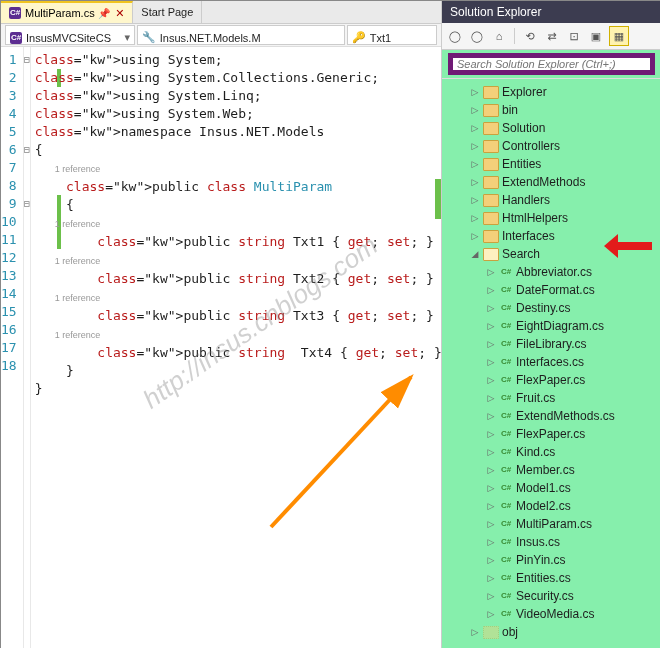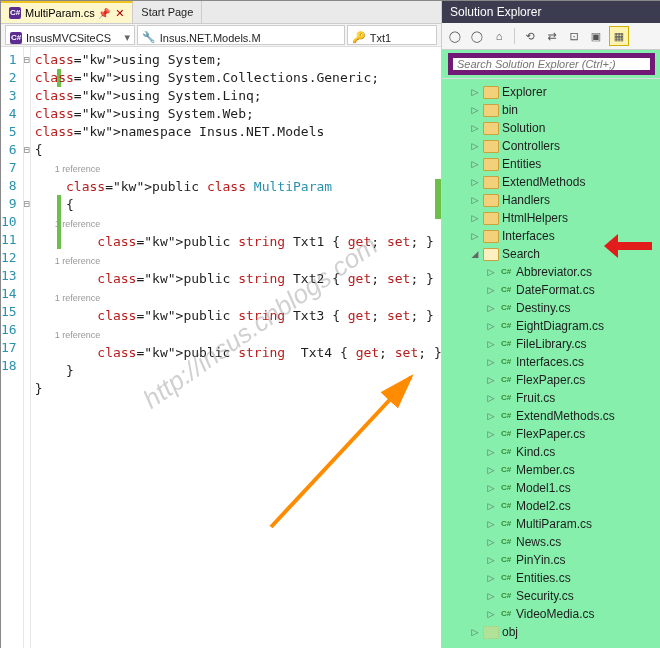--- a/index.html
+++ b/index.html
@@ -291,21 +291,21 @@
           <span>Model2.cs</span>
         </div>
         <div class="trow ind2">
           <span class="exp">▷</span>
           <span class="csfile"></span>
           <span>MultiParam.cs</span>
         </div>
         <div class="trow ind2">
           <span class="exp">▷</span>
           <span class="csfile"></span>
-          <span>News.cs</span>
+          <span>Insus.cs</span>
         </div>
         <div class="trow ind2">
           <span class="exp">▷</span>
           <span class="csfile"></span>
           <span>PinYin.cs</span>
         </div>
         <div class="trow ind2">
           <span class="exp">▷</span>
           <span class="csfile"></span>
           <span>Entities.cs</span>

